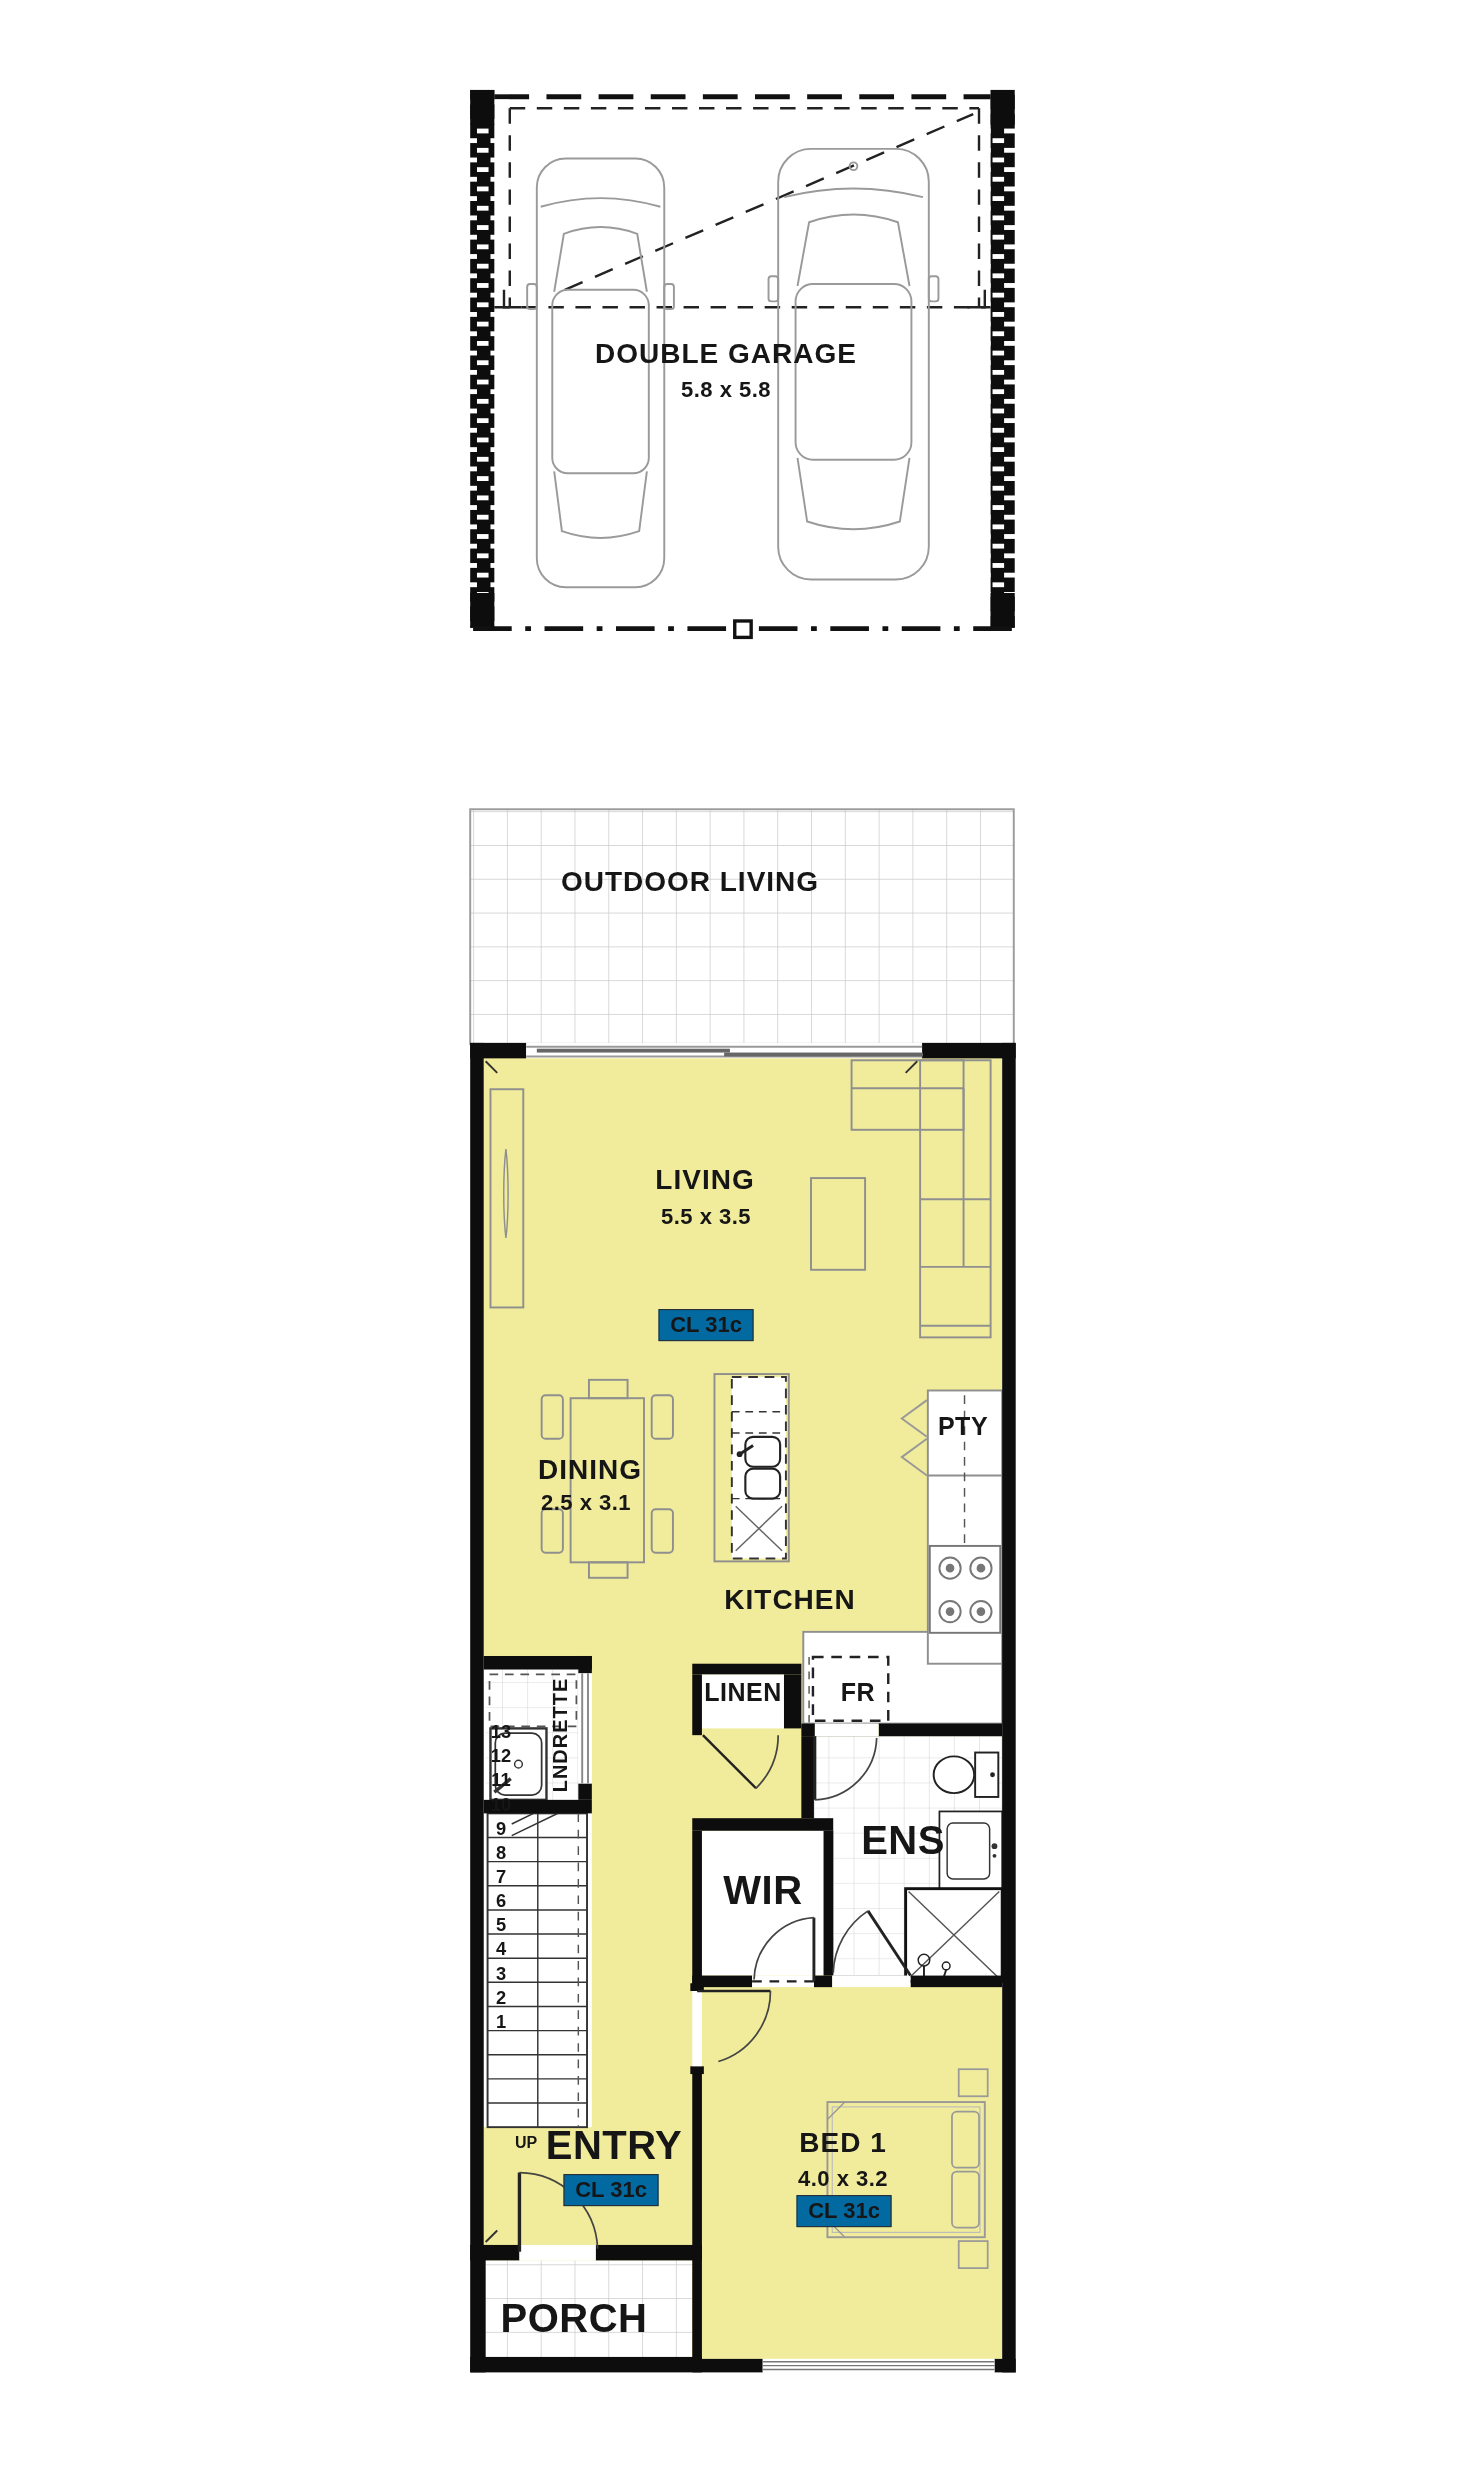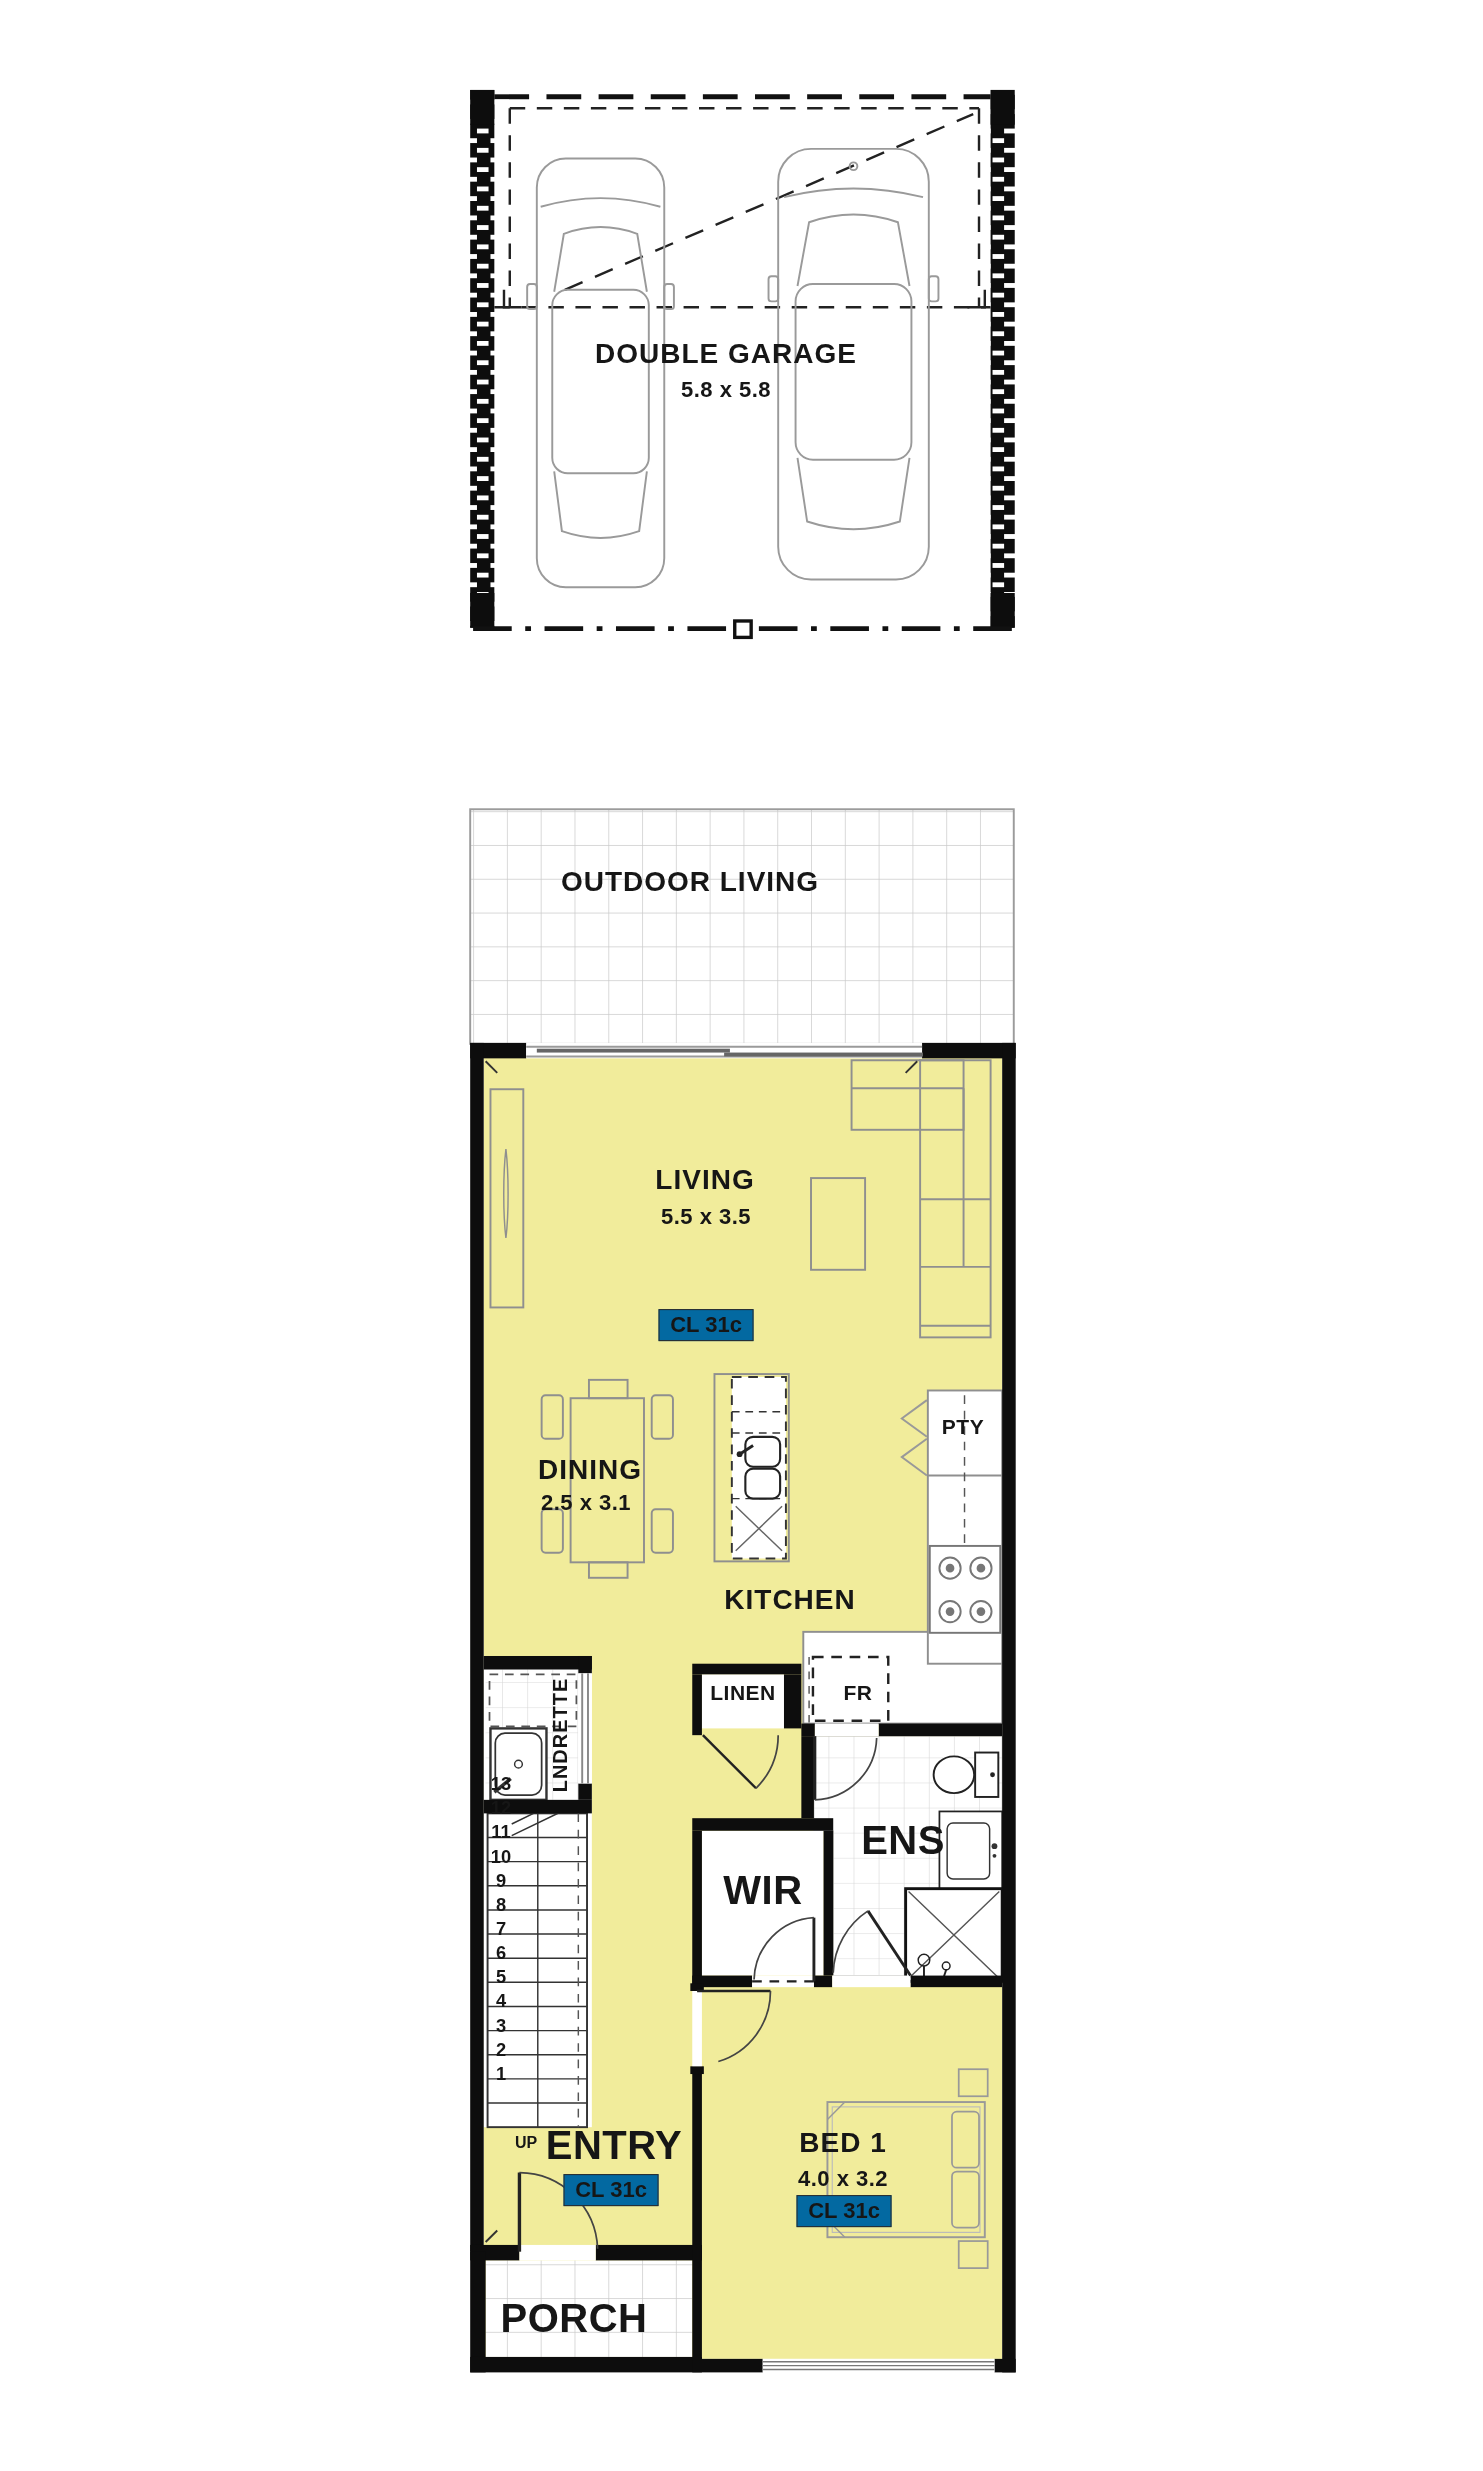--- a/index.html
+++ b/index.html
@@ -4,25 +4,25 @@
 <style>
   html,body{margin:0;padding:0;background:#ffffff;}
   .canvas{position:relative;width:1483px;height:2472px;background:#fff;
           font-family:"Liberation Sans",sans-serif;overflow:hidden;}
   svg.plan{position:absolute;left:0;top:0;}
   .lbl{position:absolute;transform:translate(-50%,-50%);font-weight:700;color:#161616;
        white-space:nowrap;line-height:1;}
   .xl{font-size:28px;letter-spacing:1px;}
   .lg{font-size:40px;letter-spacing:0.5px;}
   .md{font-size:22px;letter-spacing:0.5px;}
-  .sm{font-size:21px;letter-spacing:0.5px;}
+  .sm{font-size:25px;letter-spacing:0.5px;}
   .xs{font-size:16px;}
   .tag{font-size:22px;background:#0369a1;border:1.9px solid #2a2a2a;padding:3.9px 10.6px;}
   .rot{transform:translate(-50%,-50%) rotate(-90deg);font-size:20px;letter-spacing:1px;}
-  .stairs-col{position:absolute;left:488px;top:1772px;width:26px;height:314px;
+  .stairs-col{position:absolute;left:488px;top:1720px;width:26px;height:314px;
               display:grid;grid-template-rows:repeat(13,1fr);}
   .stair-num{font-size:18.3px;font-weight:700;color:#161616;display:flex;
              align-items:center;justify-content:center;}
 </style>
 </head>
 <body>
 
 <div class="canvas">
 
 <svg class="plan" width="1483" height="2472" viewBox="0 0 1536 2560">

